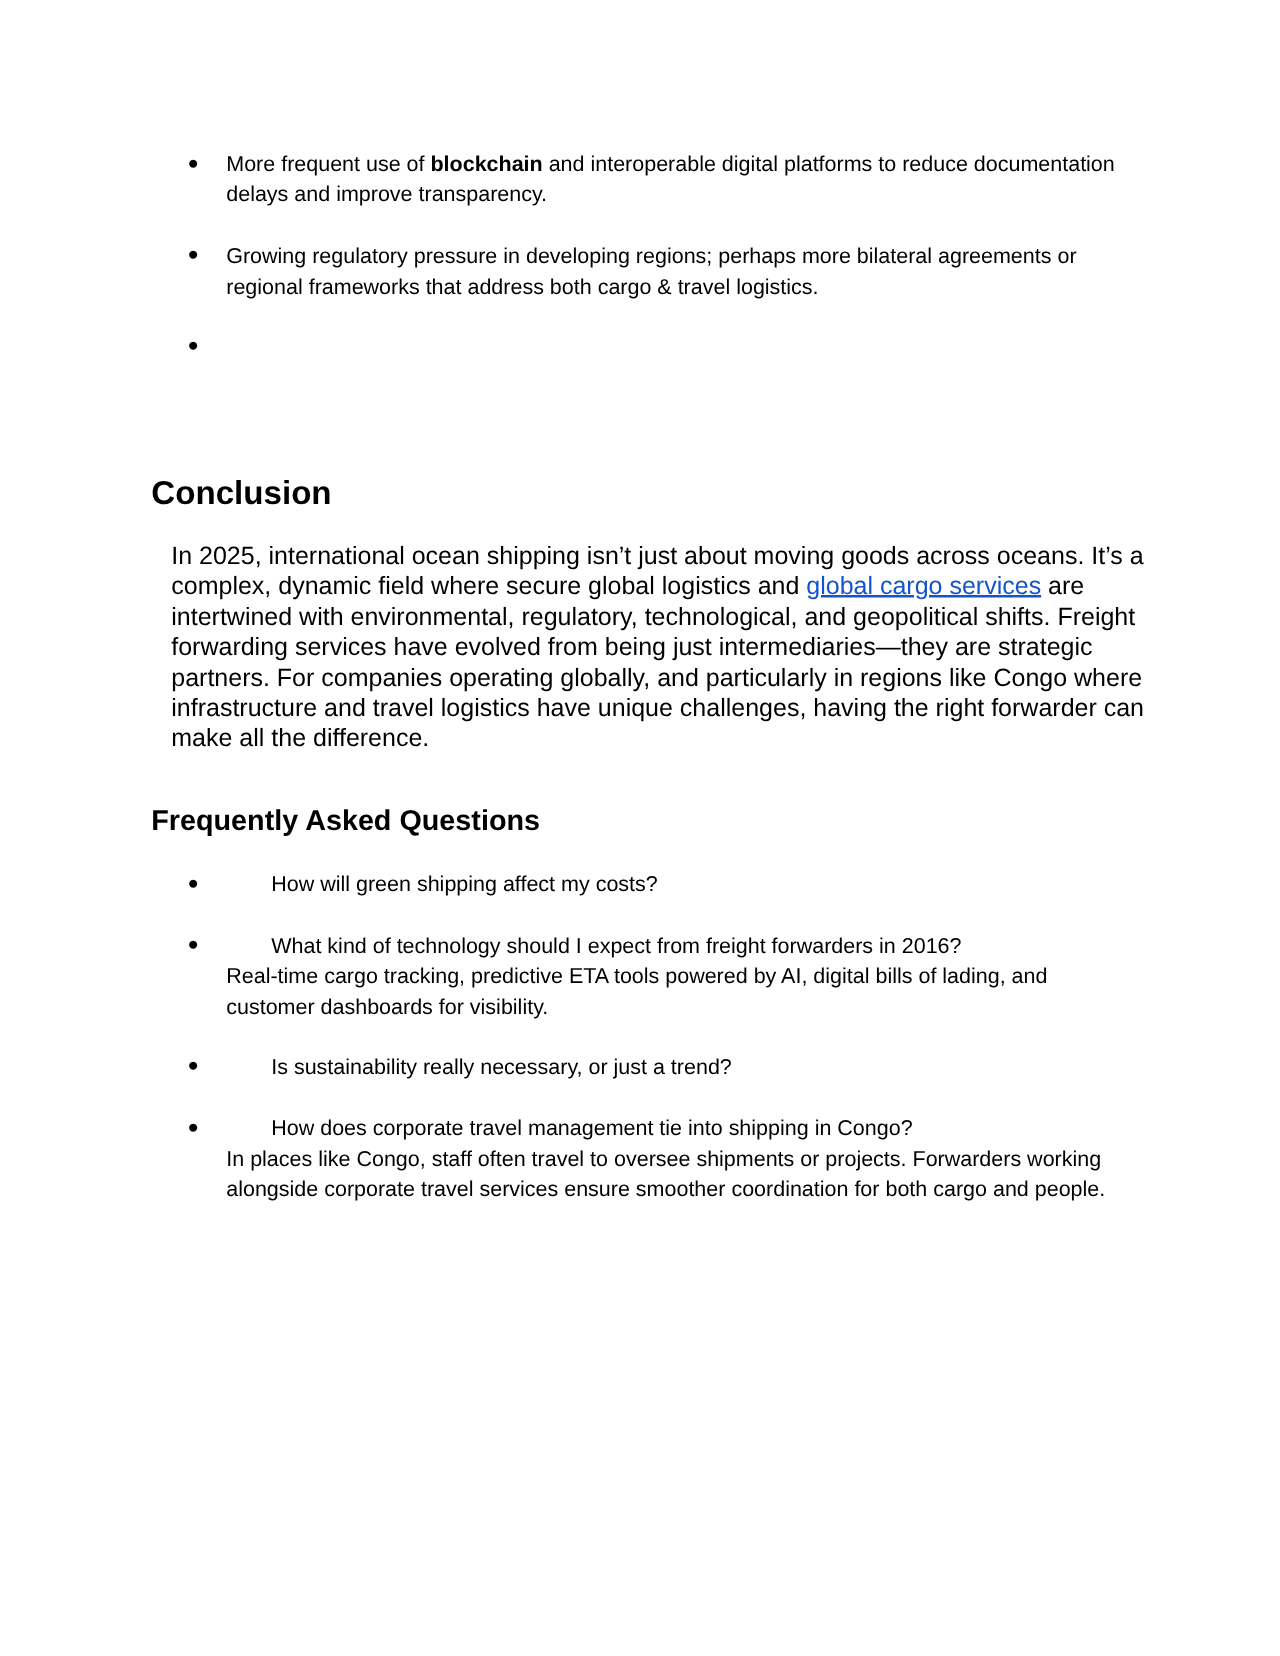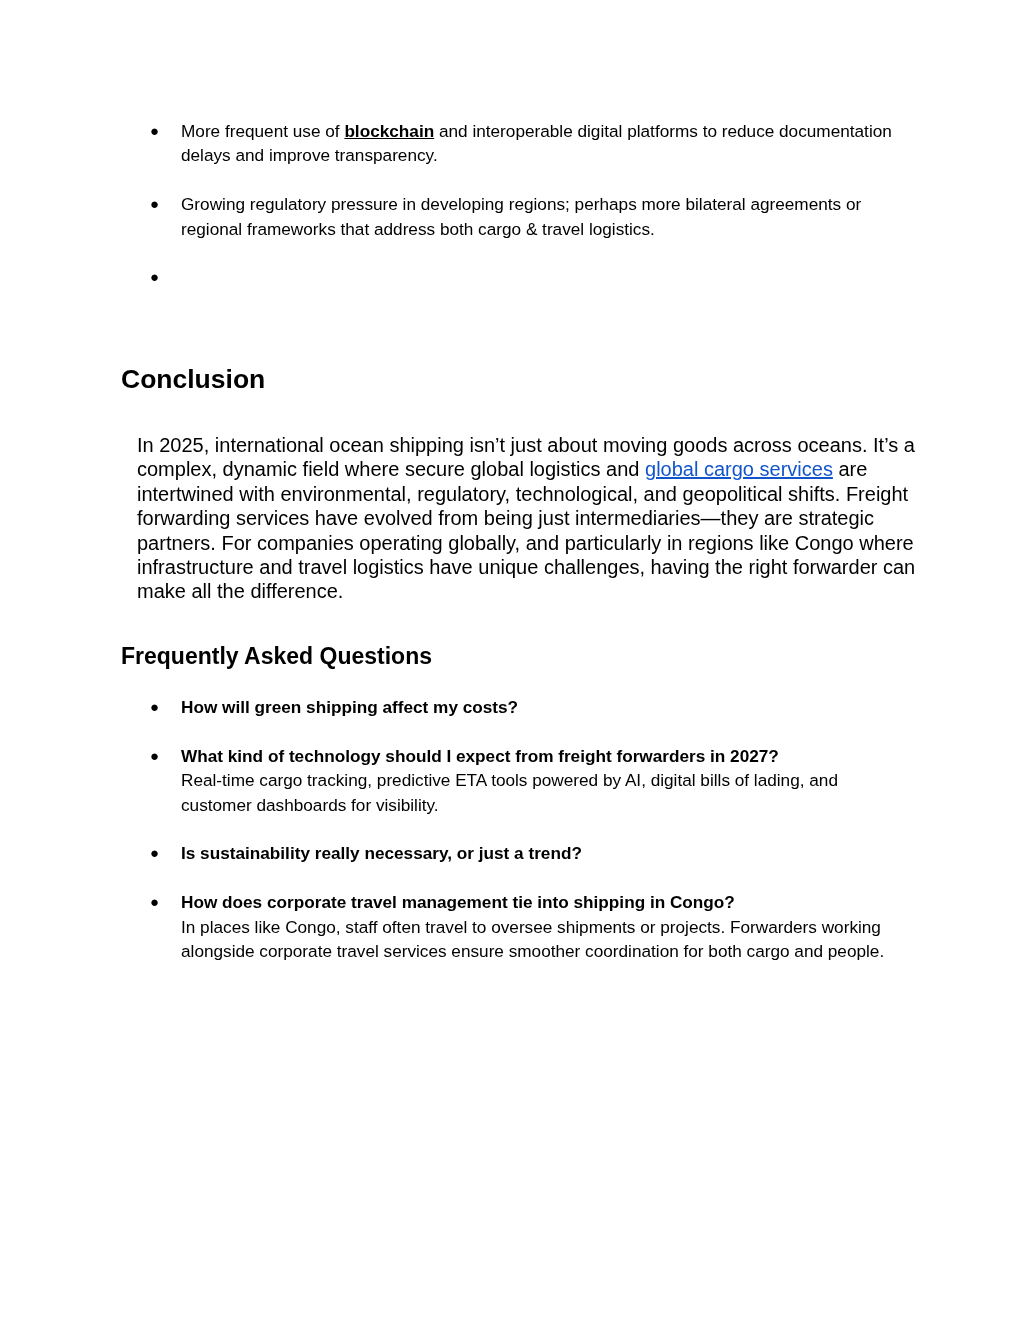--- a/index.html
+++ b/index.html
@@ -39,21 +39,20 @@
     }
     .bullet-dot {
       position: absolute;
       left: 0;
       top: 0;
       font-size: 15px;
       line-height: 24.4px;
     }
     .bullet-text b {
       font-weight: bold;
-      text-decoration: underline;
     }
     .heading {
       position: absolute;
       left: 121px;
       margin: 0;
       font-weight: bold;
       font-size: 26.5px;
       line-height: 32px;
     }
     .paragraph {
@@ -62,28 +61,29 @@
       width: 790px;
       margin: 16px;
       font-size: 20px;
       line-height: 24.4px;
     }
     .link {
       color: #1155cc;
       text-decoration: underline;
     }
     .faq-q {
-      font-weight: bold;
+      font-weight: normal;
       display: block;
+      margin-left: 36px;
     }
     .faq-a {
       display: block;
     }
     #top-list { top: 119px; }
-    #conclusion-heading { top: 363px; }
+    #conclusion-heading { top: 378px; }
     #conclusion-para { top: 417px; }
     #faq-heading { top: 640px; font-size: 23px; }
     #faq-list { top: 695px; }
   </style>
 </head>
 <body>
 
 <div class="page">
 
   <ul class="bullet-list" id="top-list">
@@ -106,21 +106,21 @@
 
   <h2 class="heading" id="faq-heading">Frequently Asked Questions</h2>
 
   <ul class="bullet-list" id="faq-list">
     <li class="bullet-item">
       <span class="bullet-dot">●</span>
       <span class="faq-q">How will green shipping affect my costs?</span>
     </li>
     <li class="bullet-item">
       <span class="bullet-dot">●</span>
-      <span class="faq-q">What kind of technology should I expect from freight forwarders in 2027?</span>
+      <span class="faq-q">What kind of technology should I expect from freight forwarders in 2016?</span>
       <span class="faq-a"> Real-time cargo tracking, predictive ETA tools powered by AI, digital bills of lading, and customer dashboards for visibility.</span>
     </li>
     <li class="bullet-item">
       <span class="bullet-dot">●</span>
       <span class="faq-q">Is sustainability really necessary, or just a trend?</span>
     </li>
     <li class="bullet-item">
       <span class="bullet-dot">●</span>
       <span class="faq-q">How does corporate travel management tie into shipping in Congo?</span>
       <span class="faq-a"> In places like Congo, staff often travel to oversee shipments or projects. Forwarders working alongside corporate travel services ensure smoother coordination for both cargo and people.</span>

